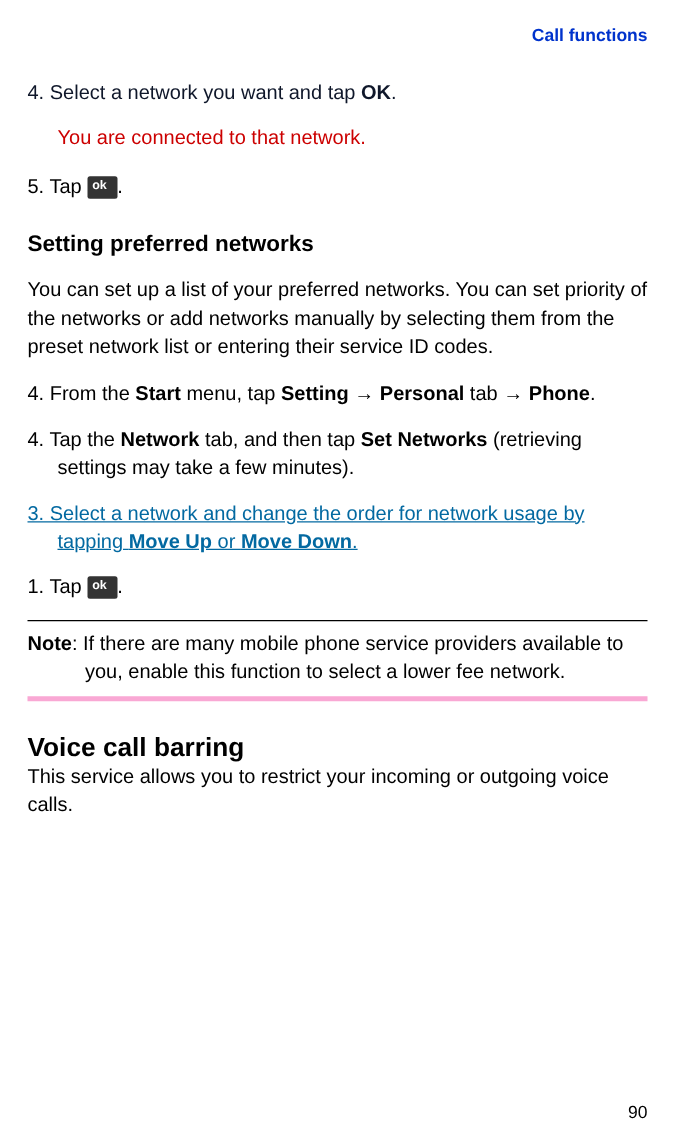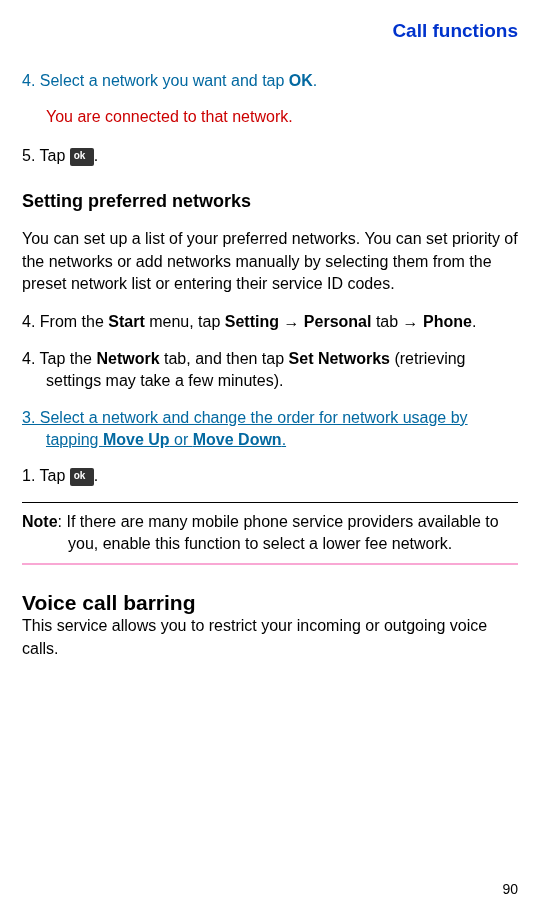--- a/index.html
+++ b/index.html
@@ -13,39 +13,39 @@
       font-family: Verdana, Geneva, sans-serif;
       font-size: 16px;
       color: #000;
       background: #fff;
       padding: 20px 22px 20px 22px;
       position: relative;
     }
     .header-title {
       color: #0033cc;
       font-weight: bold;
-      font-size: 19px;
+      font-size: 14px;
       text-align: right;
       margin-bottom: 28px;
     }
     .step {
       margin-bottom: 14px;
       padding-left: 24px;
       text-indent: -24px;
       line-height: 1.4;
     }
     .step-black {
       color: #000;
     }
     .step-red {
       color: #0369a1;
       text-decoration: underline;
     }
     .step-4 {
-      color: #0369a1;
+      color: #0f172a;
     }
     .step-sub {
       color: #cc0000;
       padding-left: 24px;
       margin-bottom: 16px;
       line-height: 1.4;
     }
     .ok-icon {
       display: inline-block;
       width: 24px;
@@ -81,21 +81,21 @@
       margin-bottom: 16px;
     }
     .bold {
       font-weight: bold;
     }
     .arrow {
       font-family: Arial, sans-serif;
     }
     .note-block {
       border-top: 1px solid #000;
-      border-bottom: 2px solid #f9a8d4;
+      border-bottom: 4px solid #f9a8d4;
       padding: 8px 0;
       margin-top: 14px;
       margin-bottom: 16px;
       line-height: 1.4;
     }
     .note-label {
       font-weight: bold;
     }
     .note-text {
       display: inline;

